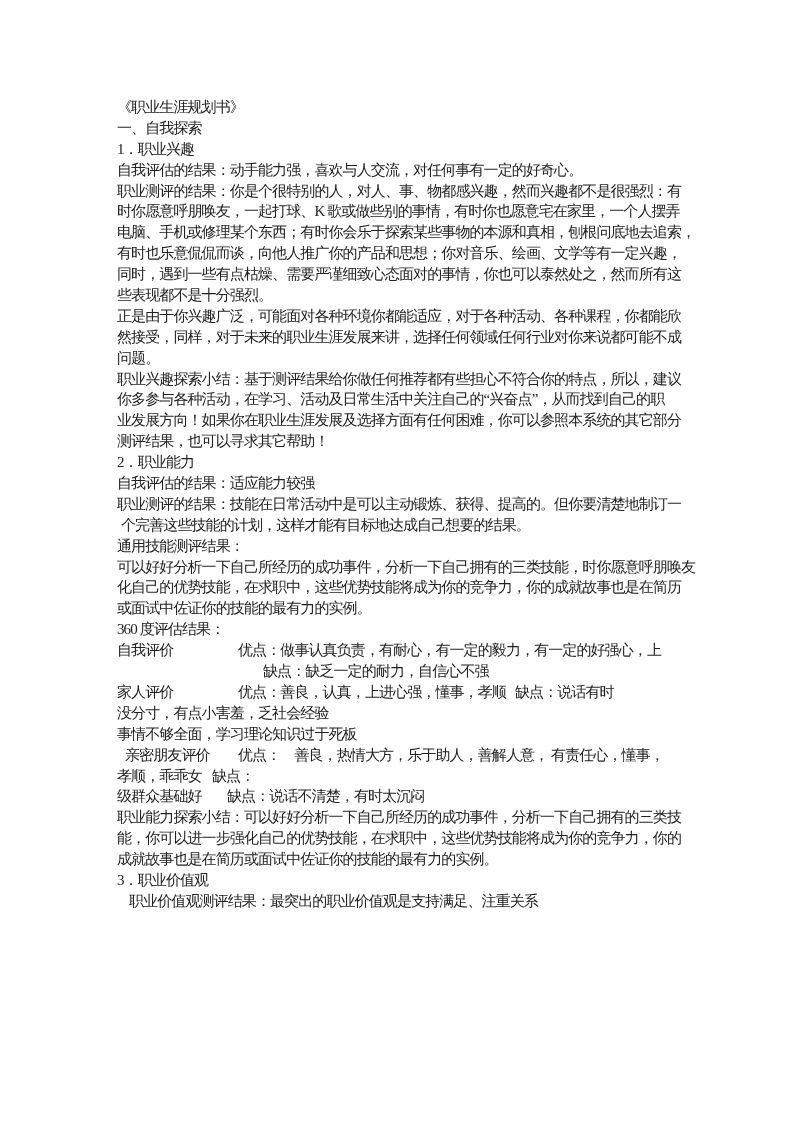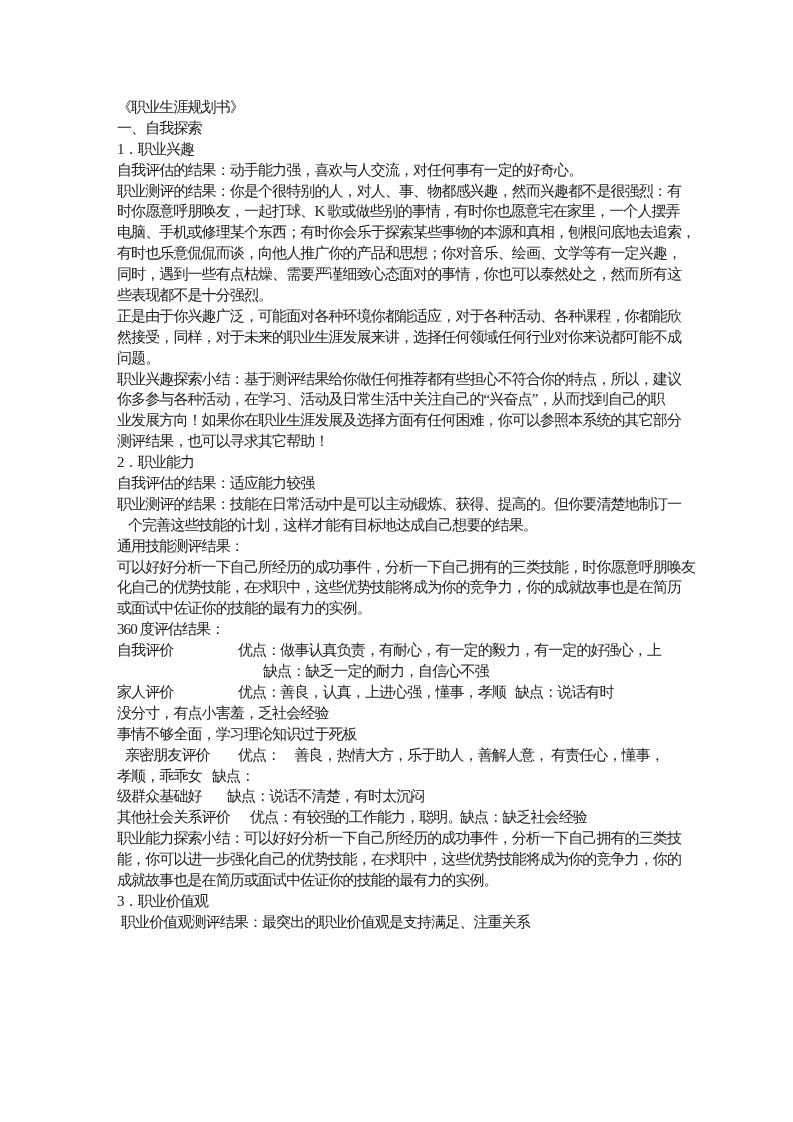--- a/index.html
+++ b/index.html
@@ -100,21 +100,21 @@
       <div class="ln">
         <span class="seg" style="left: 0px;">2．职业能力</span>
       </div>
       <div class="ln">
         <span class="seg" style="left: 0px;">自我评估的结果：适应能力较强</span>
       </div>
       <div class="ln">
         <span class="seg" style="left: 0px;">职业测评的结果：技能在日常活动中是可以主动锻炼、获得、提高的。但你要清楚地制订一</span>
       </div>
       <div class="ln">
-        <span class="seg" style="left: 11px;">个完善这些技能的计划，这样才能有目标地达成自己想要的结果。</span>
+        <span class="seg" style="left: 4px;">个完善这些技能的计划，这样才能有目标地达成自己想要的结果。</span>
       </div>
       <div class="ln">
         <span class="seg" style="left: 0px;">通用技能测评结果：</span>
       </div>
       <div class="ln">
         <span class="seg" style="left: 0px;">可以好好分析一下自己所经历的成功事件，分析一下自己拥有的三类技能，时你愿意呼朋唤友</span>
       </div>
       <div class="ln">
         <span class="seg" style="left: 0px;">化自己的优势技能，在求职中，这些优势技能将成为你的竞争力，你的成就故事也是在简历</span>
       </div>
@@ -148,33 +148,28 @@
       </div>
       <div class="ln">
         <span class="seg" style="left: 0px;">孝顺，乖乖女</span>
         <span class="seg" style="left: 95px;">缺点：</span>
       </div>
       <div class="ln">
         <span class="seg" style="left: 0px;">级群众基础好</span>
         <span class="seg" style="left: 110px;">缺点：说话不清楚，有时太沉闷</span>
       </div>
       <div class="ln">
-        <span class="seg" style="left: 0px;">其他社会关系评价</span>
-        <span class="seg" style="left: 133px;">优点：有较强的工作能力，聪明。</span>
-        <span class="seg" style="left: 343px;">缺点：缺乏社会经验</span>
-      </div>
-      <div class="ln">
         <span class="seg" style="left: 0px;">职业能力探索小结：可以好好分析一下自己所经历的成功事件，分析一下自己拥有的三类技</span>
       </div>
       <div class="ln">
         <span class="seg" style="left: 0px;">能，你可以进一步强化自己的优势技能，在求职中，这些优势技能将成为你的竞争力，你的</span>
       </div>
       <div class="ln">
         <span class="seg" style="left: 0px;">成就故事也是在简历或面试中佐证你的技能的最有力的实例。</span>
       </div>
       <div class="ln">
         <span class="seg" style="left: 0px;">3．职业价值观</span>
       </div>
       <div class="ln">
-        <span class="seg" style="left: 4px;">职业价值观测评结果：最突出的职业价值观是支持满足、注重关系</span>
+        <span class="seg" style="left: 12px;">职业价值观测评结果：最突出的职业价值观是支持满足、注重关系</span>
       </div>
     </div>
 </div>
 
 </body></html>

